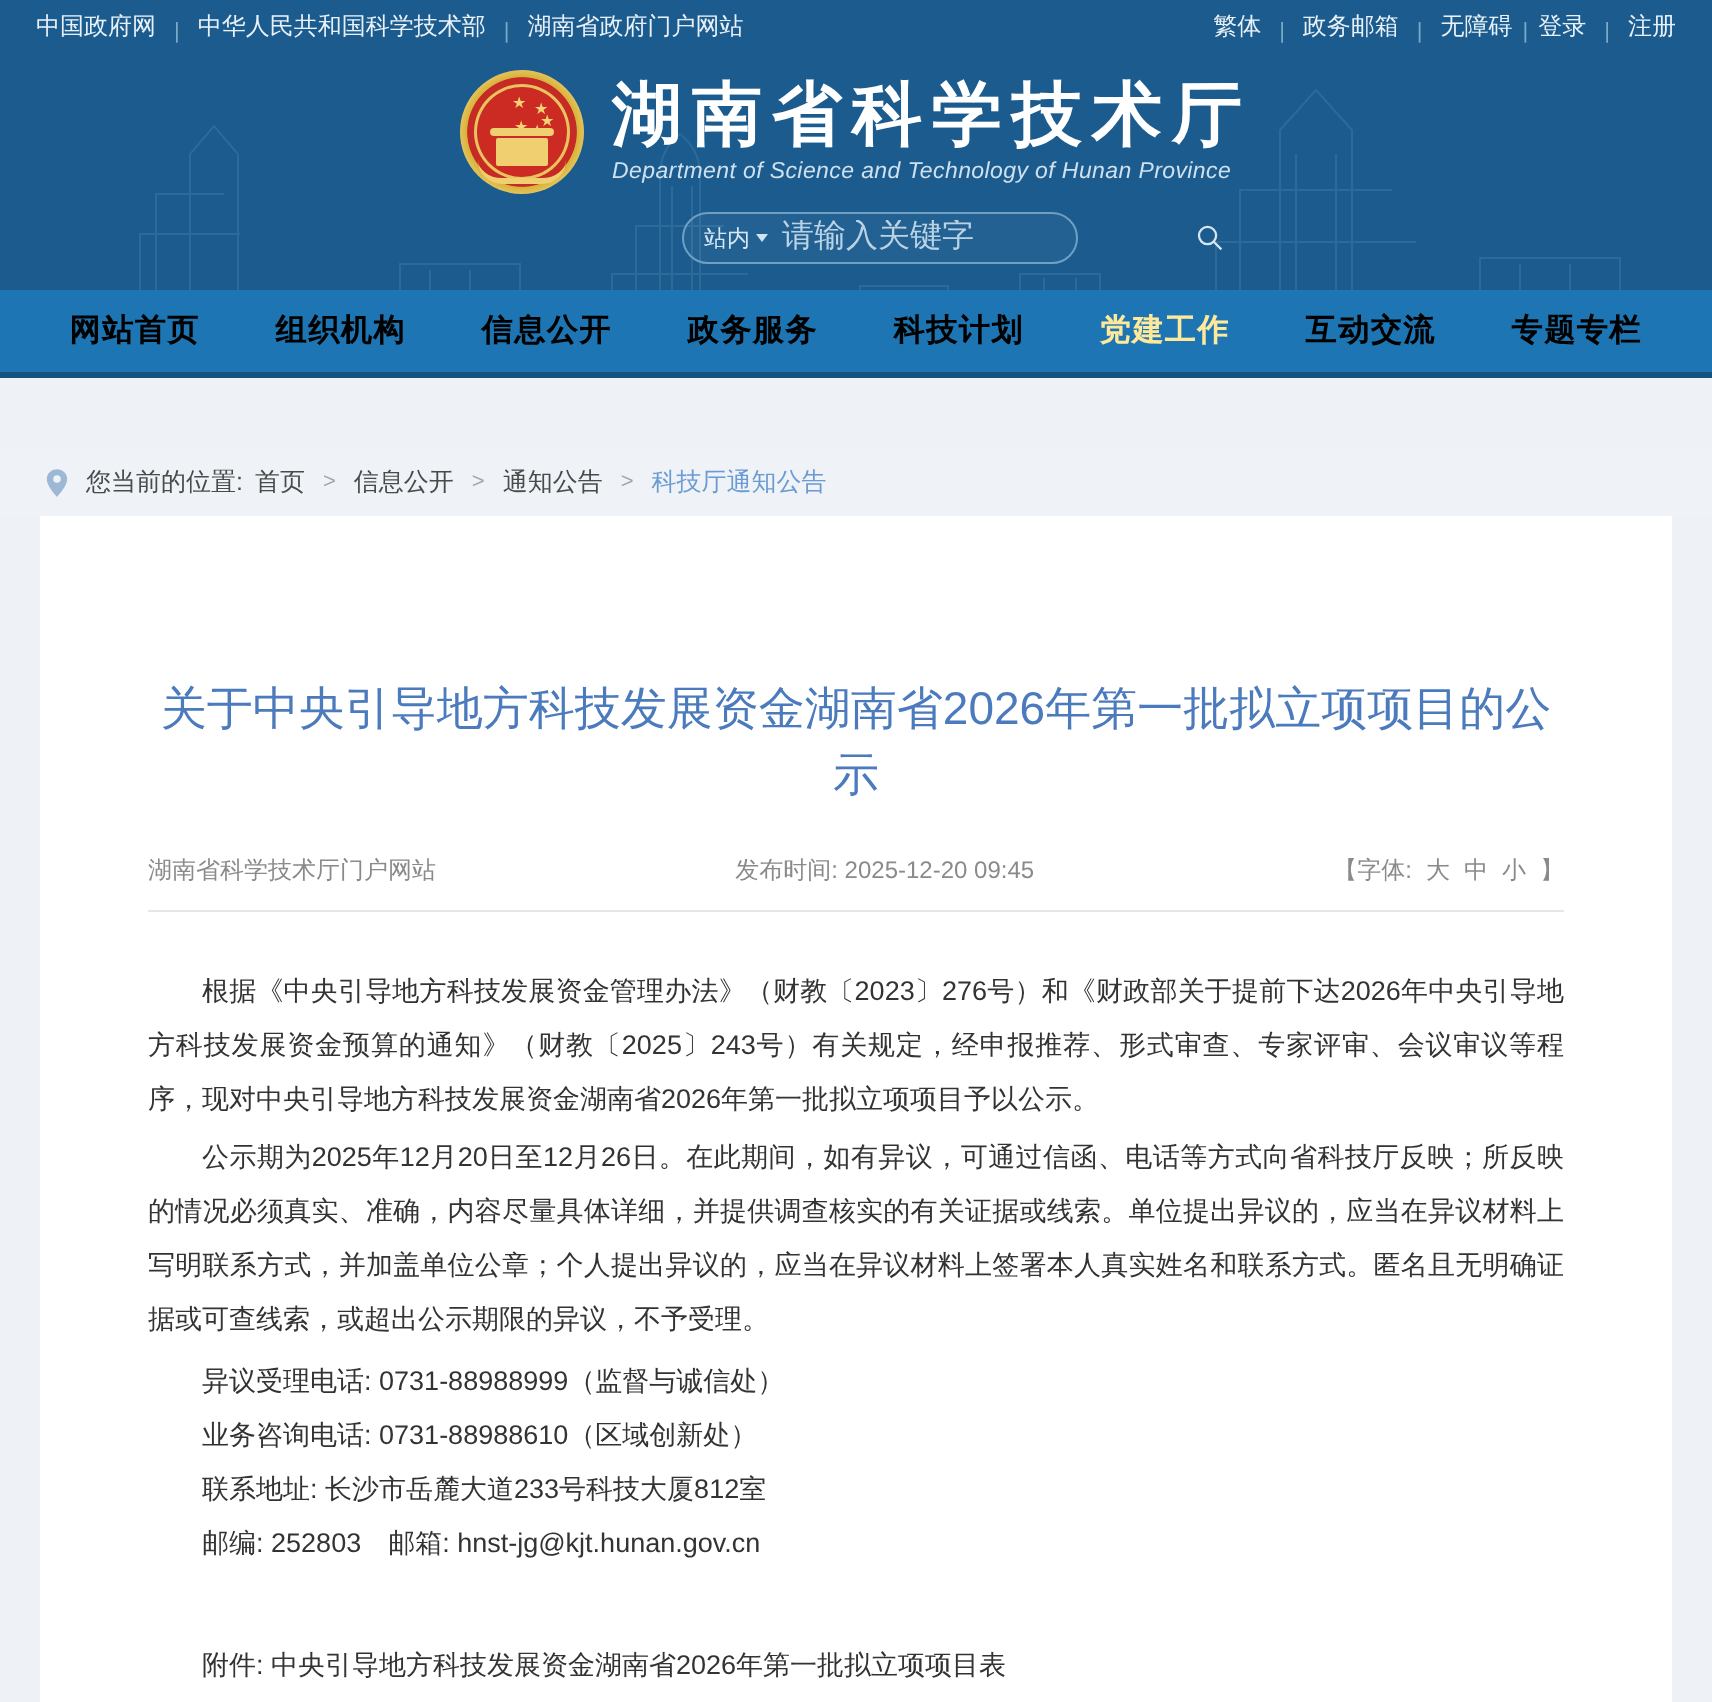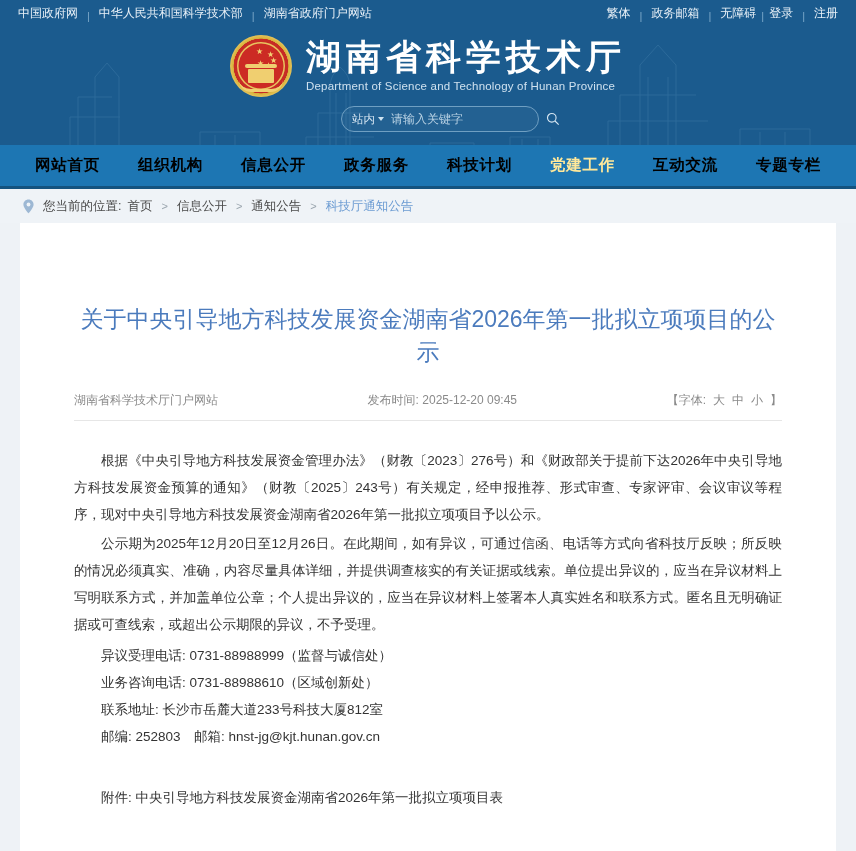--- a/index.html
+++ b/index.html
@@ -95,20 +95,21 @@
     font-weight: bold;
     color: #ffffff;
     letter-spacing: 5px;
     font-family: "Liberation Serif", "DejaVu Serif", serif;
   }
   .site-title-en {
     margin-top: 6px;
     font-size: 11.5px;
     color: #cfe1ef;
     letter-spacing: .2px;
+    font-style: italic;
   }
 
   
   .searchwrap {
     position: relative;
     display: flex;
     justify-content: center;
     margin-top: 9px;
     margin-left: 24px;
   }
@@ -128,21 +129,21 @@
   .caret-d {
     width: 0; height: 0;
     border-left: 3px solid transparent;
     border-right: 3px solid transparent;
     border-top: 4px solid #cfe3f1;
   }
   .search-input {
     flex: 1;
     border: none; outline: none; background: transparent;
     color: #d6e6f2;
-    font-size: 12px;
+    font-size: 16px;
     margin-left: 7px;
     font-family: "Liberation Sans", sans-serif;
   }
   .search-input::placeholder { color: #b9d2e4; }
   .mag { flex: none; width: 14px; height: 14px; cursor: pointer; }
 
   
   .nav {
     height: 44px;
     background: #1d76b3;
@@ -165,20 +166,21 @@
 
   
   .crumbbar {
     height: 34px;
     background: #eff3f7;
     display: flex;
     align-items: center;
     padding: 4px 22px;
     font-size: 12.5px;
     color: #555;
+    margin-top: 35px;
   }
   .pin { width: 13px; height: 15px; margin-right: 8px; flex: none; }
   .crumbbar .lbl { margin-right: 6px; color: #4a4a4a; }
   .crumbbar .c { color: #4a4a4a; cursor: pointer; }
   .crumbbar .c.cur { color: #6b9bd2; }
   .crumbbar .arw { margin: 0 9px; color: #9aa5ae; font-size: 11px; }
 
   
   .card {
     margin: 0 20px;

